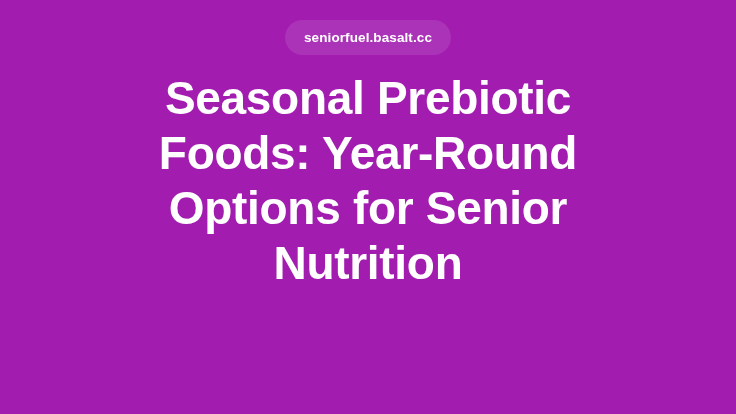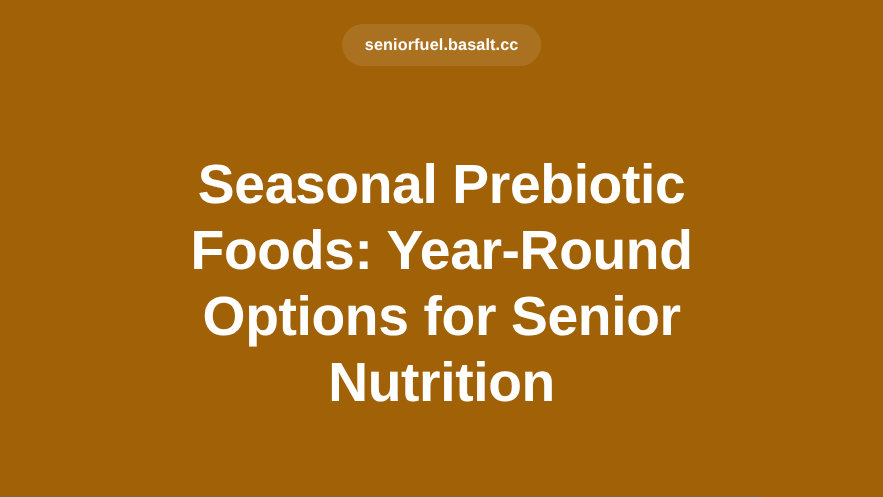--- a/index.html
+++ b/index.html
@@ -14,25 +14,24 @@
     overflow: hidden;
     font-family: "Liberation Sans", sans-serif;
     background: #2a809e;
   }
 
   .card {
     position: relative;
     box-sizing: border-box;
     width: 736px;
     height: 414px;
-    background: #a16207;
+    background: #a21caf;
     display: flex;
     flex-direction: column;
     align-items: flex-start;
-    gap: 41px;
   }
 
   
   .badge-row {
     width: 100%;
     display: flex;
     justify-content: center;
     margin-top: 20px;
   }
 
@@ -51,21 +50,21 @@
     line-height: 1;
     white-space: nowrap;
     user-select: none;
   }
 
   
   .headline-wrap {
     width: 100%;
     display: flex;
     justify-content: center;
-    margin-top: 30px;
+    margin-top: 16px;
   }
 
   .headline {
     max-width: 430px;
     margin: 0;
     text-align: center;
     color: #ffffff;
     font-size: 46px;
     font-weight: 700;
     line-height: 55px;

